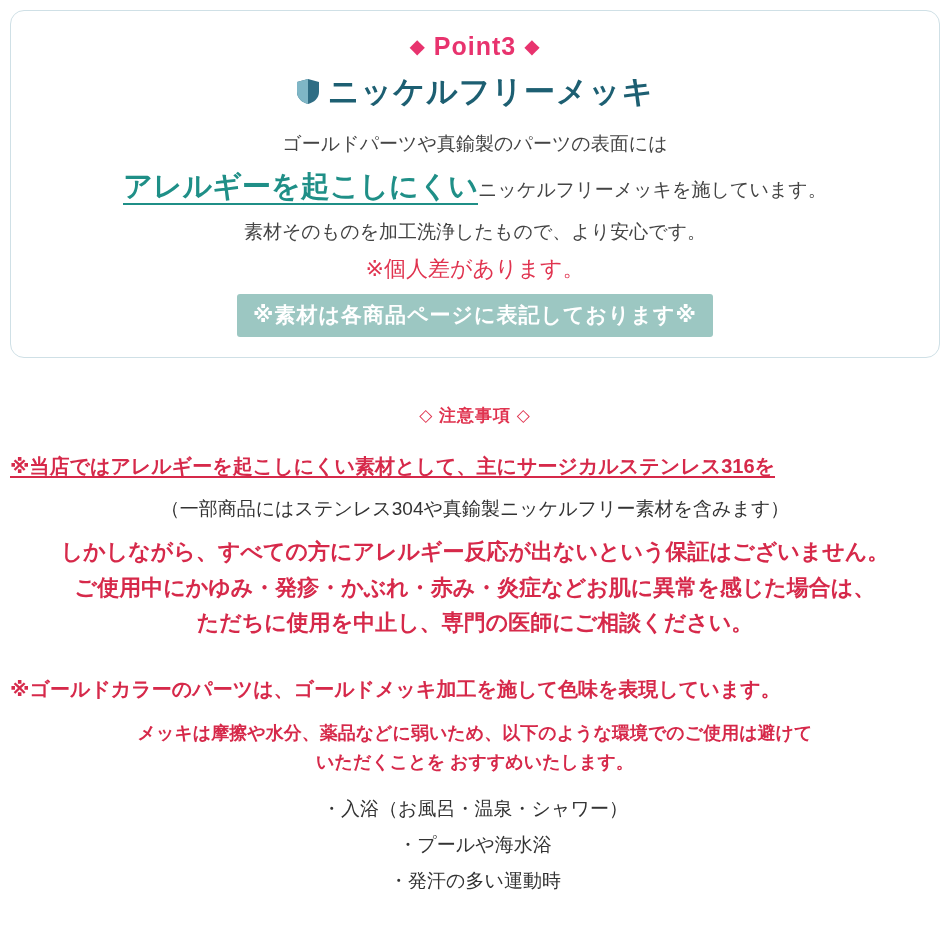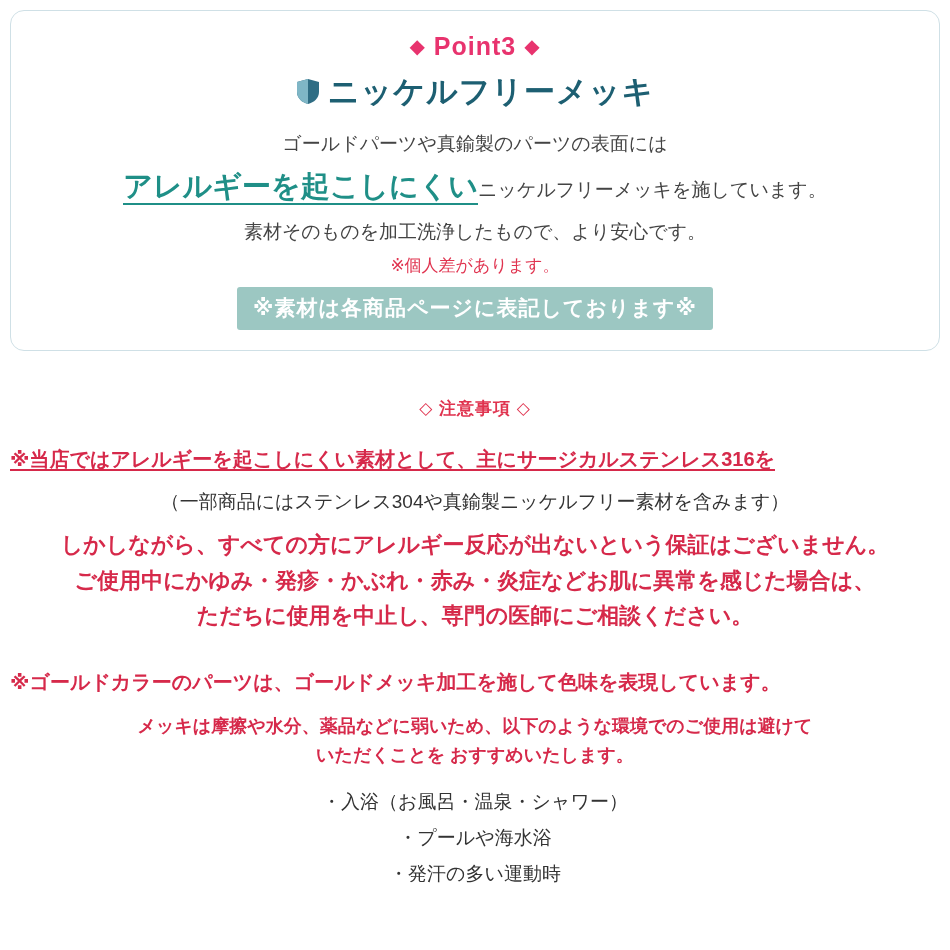--- a/index.html
+++ b/index.html
@@ -81,21 +81,21 @@
     font-weight: bold;
     border-bottom: 2px solid #1f8f87;
     padding-bottom: 1px;
   }
   .line-highlight .tail {
     color: #444444;
     font-size: 19px;
   }
   .note-red {
     color: #e0334f;
-    font-size: 17px;
+    font-size: 22px;
     margin: 8px 0 10px 0;
   }
   .material-banner {
     display: inline-block;
     background: #9cc7c2;
     color: #ffffff;
     font-size: 21px;
     font-weight: bold;
     letter-spacing: 1px;
     padding: 7px 16px 8px 16px;

